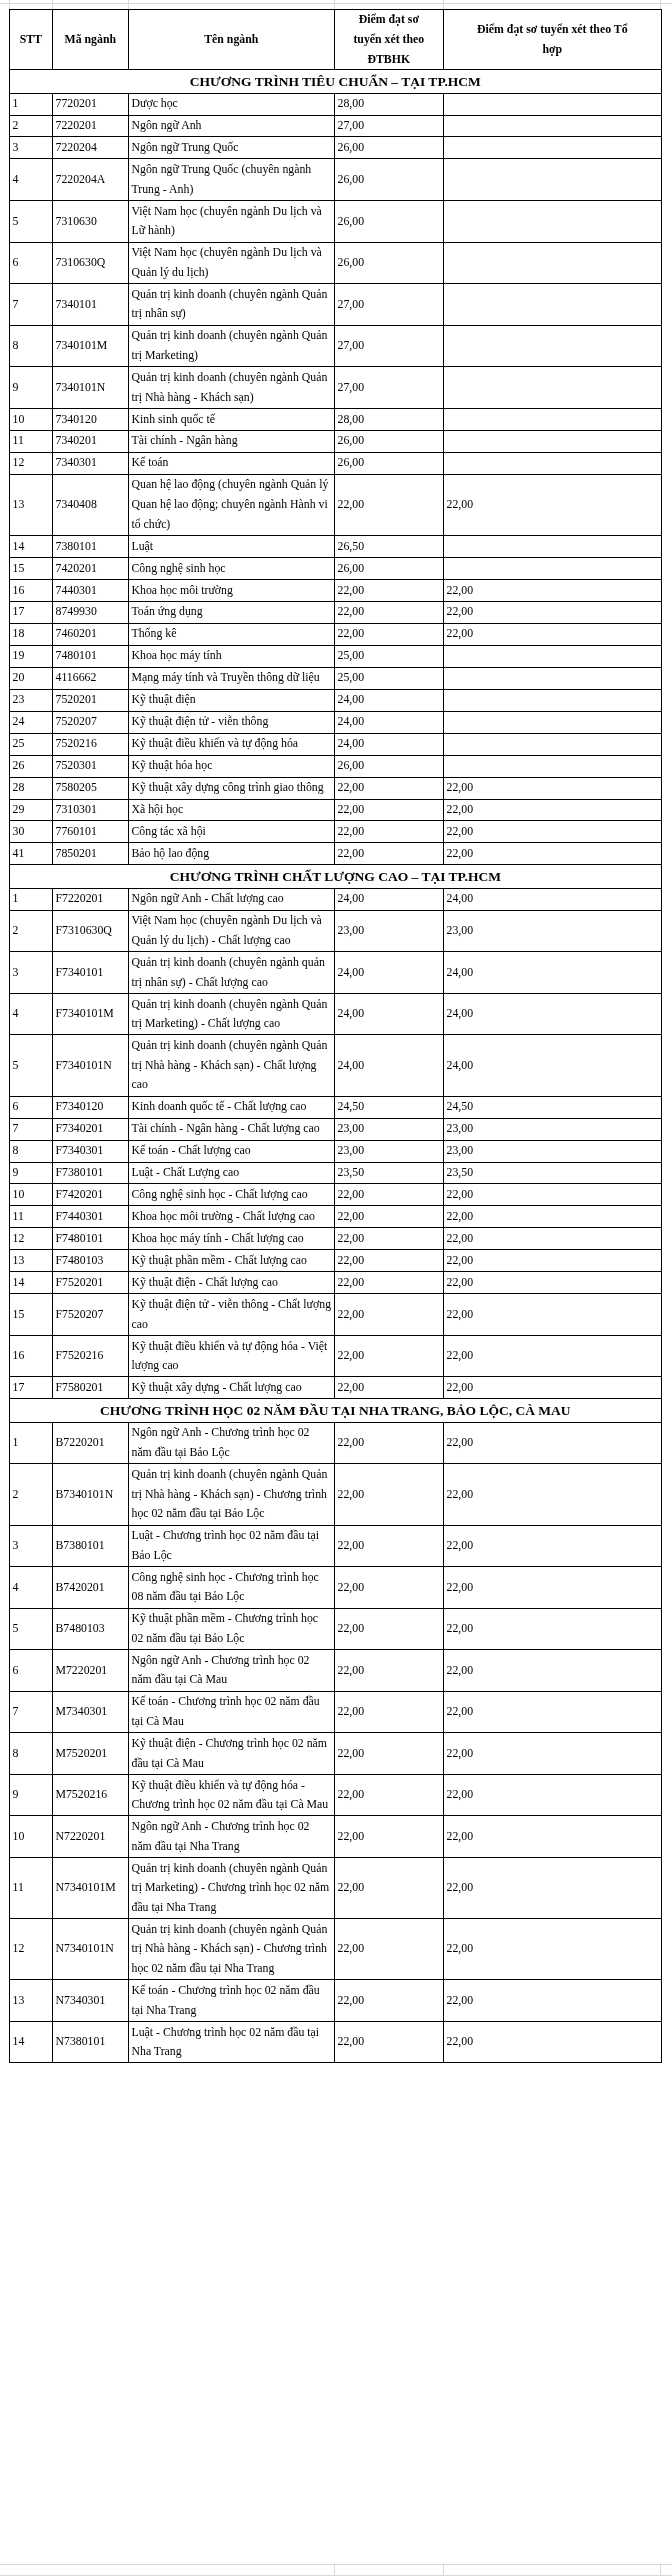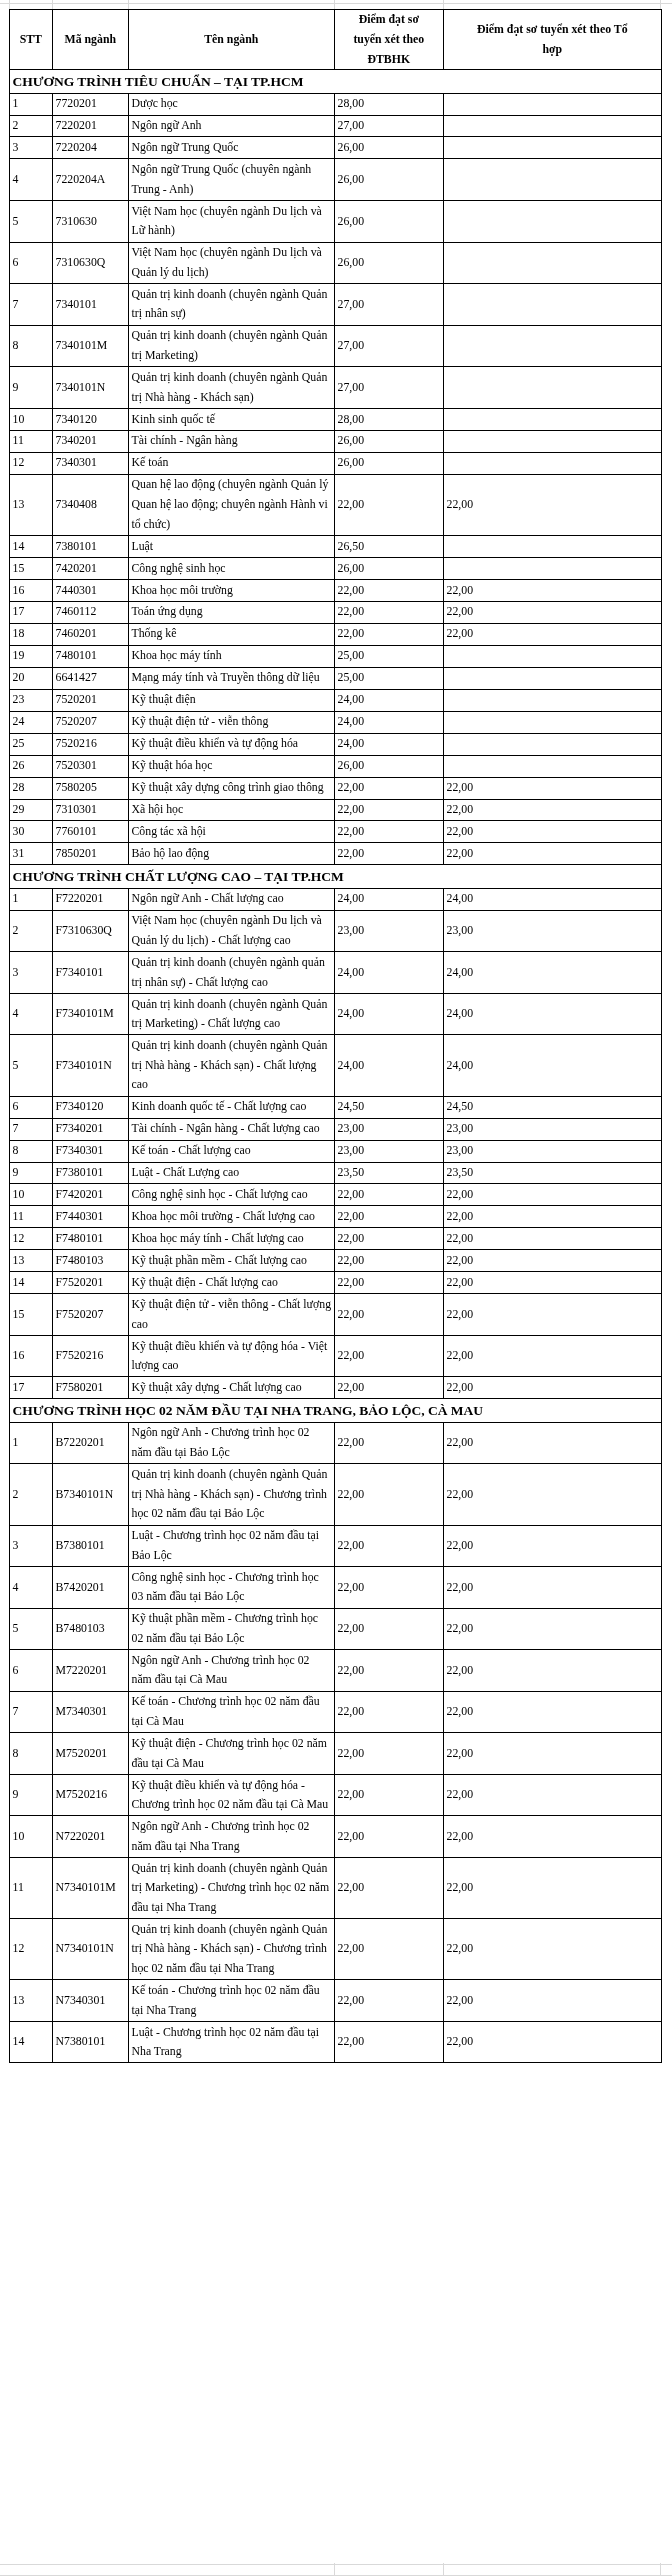--- a/index.html
+++ b/index.html
@@ -22,21 +22,21 @@
     vertical-align:middle;
     overflow:hidden;
     word-wrap:break-word;
   }
   .score-table th{
     text-align:center;font-weight:bold;white-space:pre-line;
     height:57px;padding:0 1.3px;
   }
   .score-table td{text-align:left;font-weight:normal;}
   tr.section-row td{
-    text-align:left;font-weight:bold;
+    text-align:center;font-weight:bold;
     font-size:13.5px;line-height:21px;white-space:normal;
   }
 </style>
 </head>
 <body>
 
 <div class="grid-h" style="left:0;top:2.7px;width:673px;"></div>
 <div class="grid-h" style="left:0;top:2564px;width:673px;"></div>
 <div class="grid-h" style="left:0;top:2575px;width:673px;"></div>
 <div class="grid-v" style="left:8.8px;top:0;height:9.4px;"></div>
@@ -180,42 +180,42 @@
       </tr>
       <tr>
         <td>16</td>
         <td>7440301</td>
         <td>Khoa học môi trường</td>
         <td>22,00</td>
         <td>22,00</td>
       </tr>
       <tr>
         <td>17</td>
-        <td>7460112</td>
+        <td>8749930</td>
         <td>Toán ứng dụng</td>
         <td>22,00</td>
         <td>22,00</td>
       </tr>
       <tr>
         <td>18</td>
         <td>7460201</td>
         <td>Thống kê</td>
         <td>22,00</td>
         <td>22,00</td>
       </tr>
       <tr>
         <td>19</td>
         <td>7480101</td>
         <td>Khoa học máy tính</td>
         <td>25,00</td>
         <td></td>
       </tr>
       <tr>
         <td>20</td>
-        <td>6641427</td>
+        <td>4116662</td>
         <td>Mạng máy tính và Truyền thông dữ liệu</td>
         <td>25,00</td>
         <td></td>
       </tr>
       <tr>
         <td>23</td>
         <td>7520201</td>
         <td>Kỹ thuật điện</td>
         <td>24,00</td>
         <td></td>
@@ -256,21 +256,21 @@
         <td>22,00</td>
       </tr>
       <tr>
         <td>30</td>
         <td>7760101</td>
         <td>Công tác xã hội</td>
         <td>22,00</td>
         <td>22,00</td>
       </tr>
       <tr>
-        <td>31</td>
+        <td>41</td>
         <td>7850201</td>
         <td>Bảo hộ lao động</td>
         <td>22,00</td>
         <td>22,00</td>
       </tr>
       <tr class="section-row">
         <td colspan="5">CHƯƠNG TRÌNH CHẤT LƯỢNG CAO – TẠI TP.HCM</td>
       </tr>
       <tr>
         <td>1</td>
@@ -411,21 +411,21 @@
       <tr>
         <td>3</td>
         <td>B7380101</td>
         <td>Luật - Chương trình học 02 năm đầu tại Bảo Lộc</td>
         <td>22,00</td>
         <td>22,00</td>
       </tr>
       <tr>
         <td>4</td>
         <td>B7420201</td>
-        <td>Công nghệ sinh học - Chương trình học 03 năm đầu tại  Bảo Lộc</td>
+        <td>Công nghệ sinh học - Chương trình học 08 năm đầu tại  Bảo Lộc</td>
         <td>22,00</td>
         <td>22,00</td>
       </tr>
       <tr>
         <td>5</td>
         <td>B7480103</td>
         <td>Kỹ thuật phần mềm - Chương trình học 02 năm đầu tại Bảo Lộc</td>
         <td>22,00</td>
         <td>22,00</td>
       </tr>

